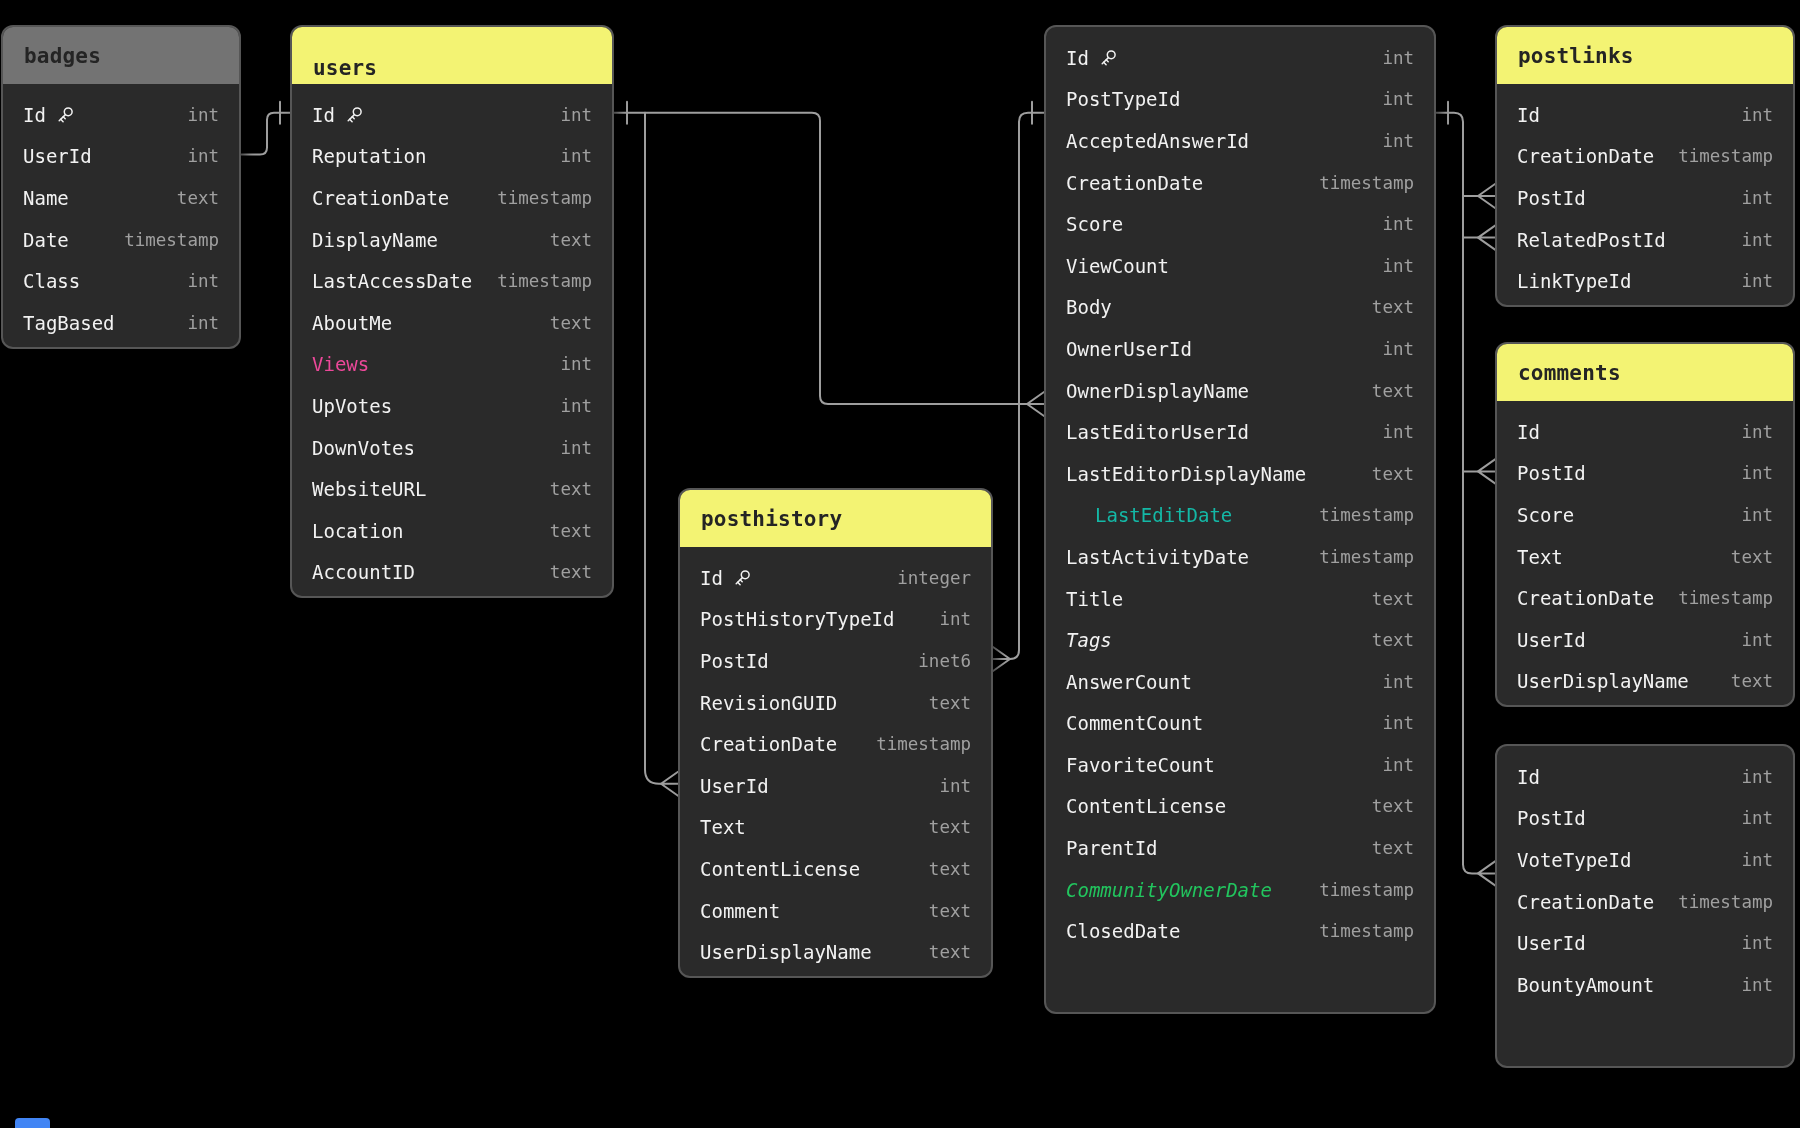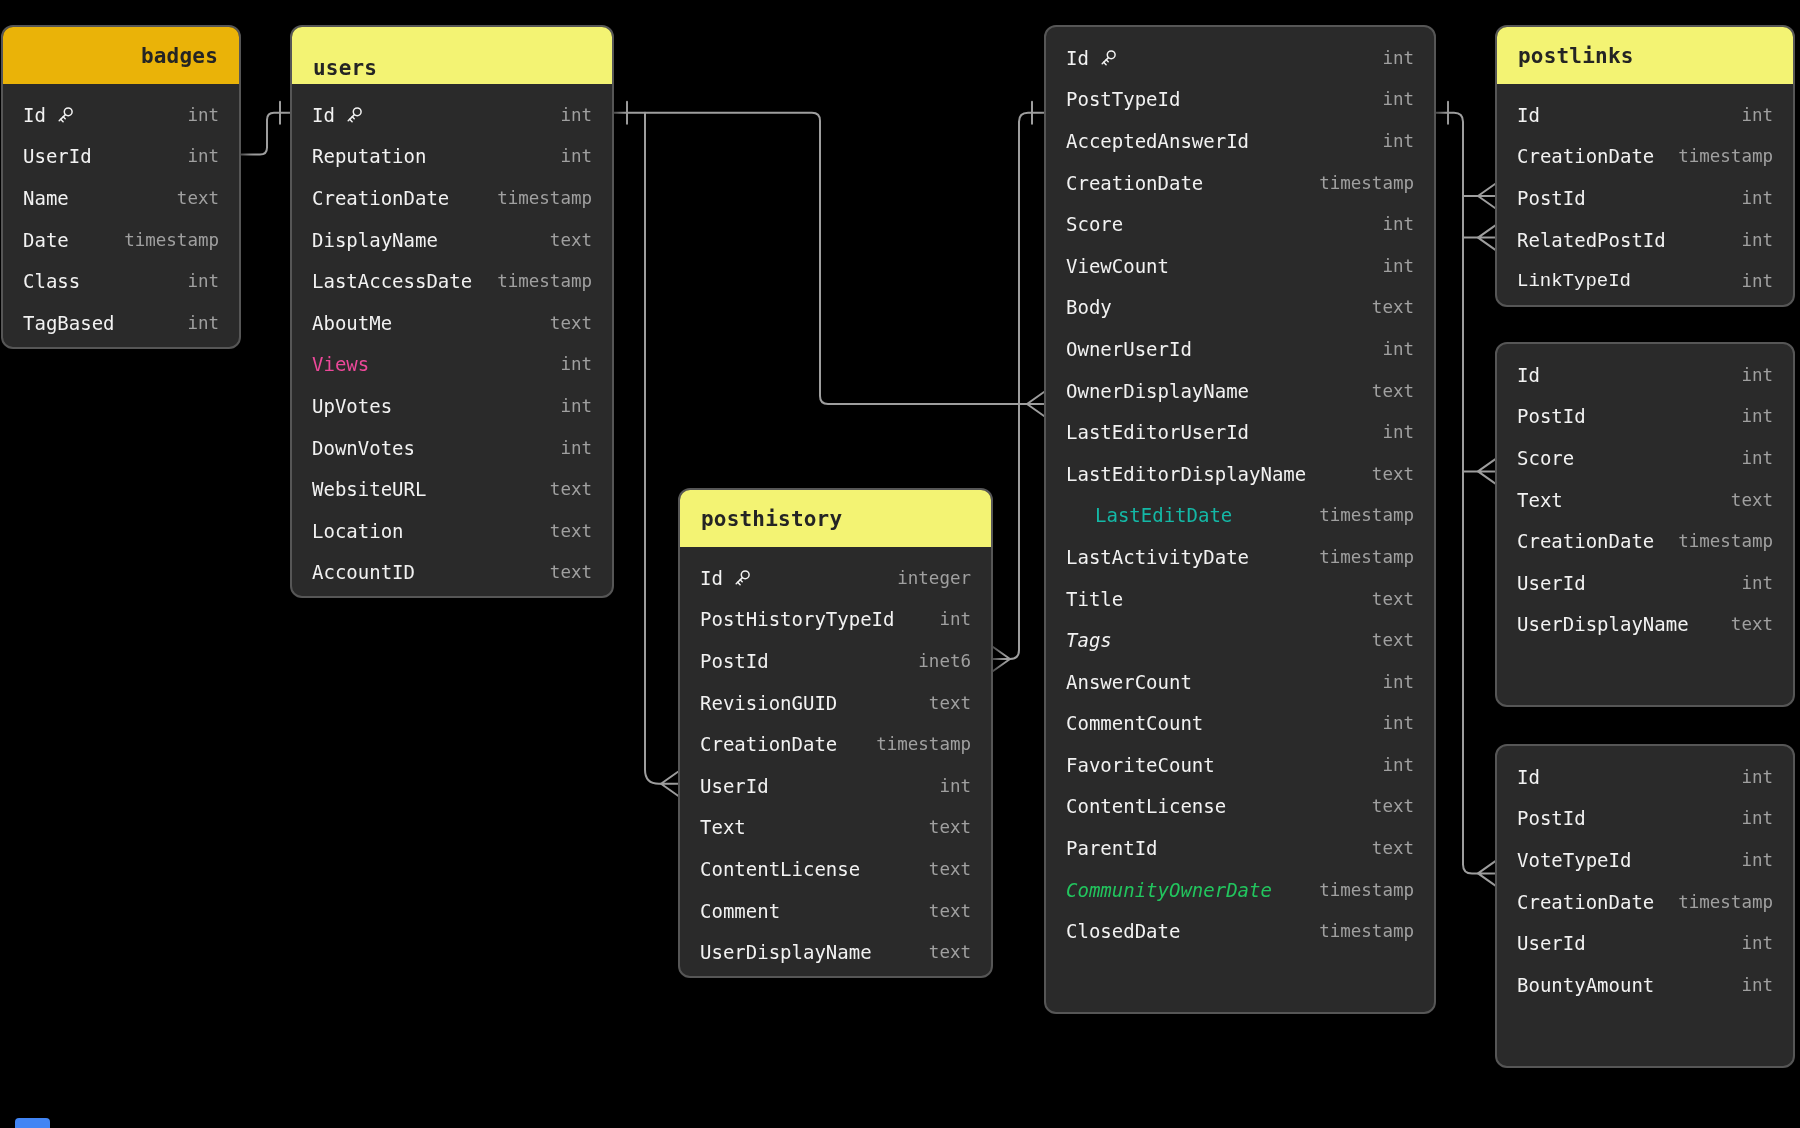--- a/index.html
+++ b/index.html
@@ -54,21 +54,21 @@
         <path d="M 1463 237.60000000000002 L 1478 237.60000000000002" fill="none" stroke="#9e9e9e" stroke-width="2" stroke-linecap="round"></path>
         <path d="M 1478 237.60000000000002 L 1495 225.60000000000002 M 1478 237.60000000000002 L 1495 249.60000000000002 M 1478 237.60000000000002 L 1495 237.60000000000002" fill="none" stroke="#9e9e9e" stroke-width="2" stroke-linecap="round"></path>
       </g>
       <g>
         <path d="M 1463 471.40000000000003 L 1478 471.40000000000003" fill="none" stroke="#9e9e9e" stroke-width="2" stroke-linecap="round"></path>
         <path d="M 1478 471.40000000000003 L 1495 459.40000000000003 M 1478 471.40000000000003 L 1495 483.40000000000003 M 1478 471.40000000000003 L 1495 471.40000000000003" fill="none" stroke="#9e9e9e" stroke-width="2" stroke-linecap="round"></path>
       </g>
     </svg>
   <div id="tables">
       <div class="tbl" style="left: 1px; top: 25px; width: 240px; height: 323.6px; background: rgb(42, 42, 42); border-color: rgb(86, 86, 86);">
-        <div class="tbl-h" style="background: #eab308; justify-content: flex-end;">
+        <div class="tbl-h" style="background: #737373;">
           <span class="tname" style="color: rgb(36, 36, 36);">badges</span>
         </div>
         <div class="rows">
           <div class="row">
             <span class="fname" style="color: rgb(242, 242, 242);">
               <span>Id</span>
               <span class="keyicon">
                 <svg width="20" height="20" viewBox="0 0 20 20" fill="none" stroke="#f2f2f2" stroke-width="1.5" stroke-linecap="round">
                   <circle cx="13.2" cy="6.8" r="3.9"></circle>
                   <path d="M10.4 9.6 L4.2 15.8"></path>
@@ -440,28 +440,31 @@
             </span>
             <span class="ftype" style="color: rgb(160, 160, 160);">int</span>
           </div>
           <div class="row">
             <span class="fname" style="color: rgb(242, 242, 242);">
               <span>RelatedPostId</span>
             </span>
             <span class="ftype" style="color: rgb(160, 160, 160);">int</span>
           </div>
           <div class="row">
-            <span class="fname" style="color: rgb(242, 242, 242); font-family: Liberation Mono, monospace;">
+            <span class="fname" style="color: rgb(242, 242, 242);">
               <span>LinkTypeId</span>
             </span>
             <span class="ftype" style="color: rgb(160, 160, 160);">int</span>
           </div>
         </div>
       </div>
       <div class="tbl" style="left: 1495px; top: 342px; width: 300px; height: 365.2px; background: rgb(42, 42, 42); border-color: rgb(86, 86, 86);">
+        <div class="tbl-h" style="background: rgb(243, 243, 115);">
+          <span class="tname" style="color: rgb(36, 36, 36);">comments</span>
+        </div>
         <div class="rows">
           <div class="row">
             <span class="fname" style="color: rgb(242, 242, 242);">
               <span>Id</span>
             </span>
             <span class="ftype" style="color: rgb(160, 160, 160);">int</span>
           </div>
           <div class="row">
             <span class="fname" style="color: rgb(242, 242, 242);">
               <span>PostId</span>

